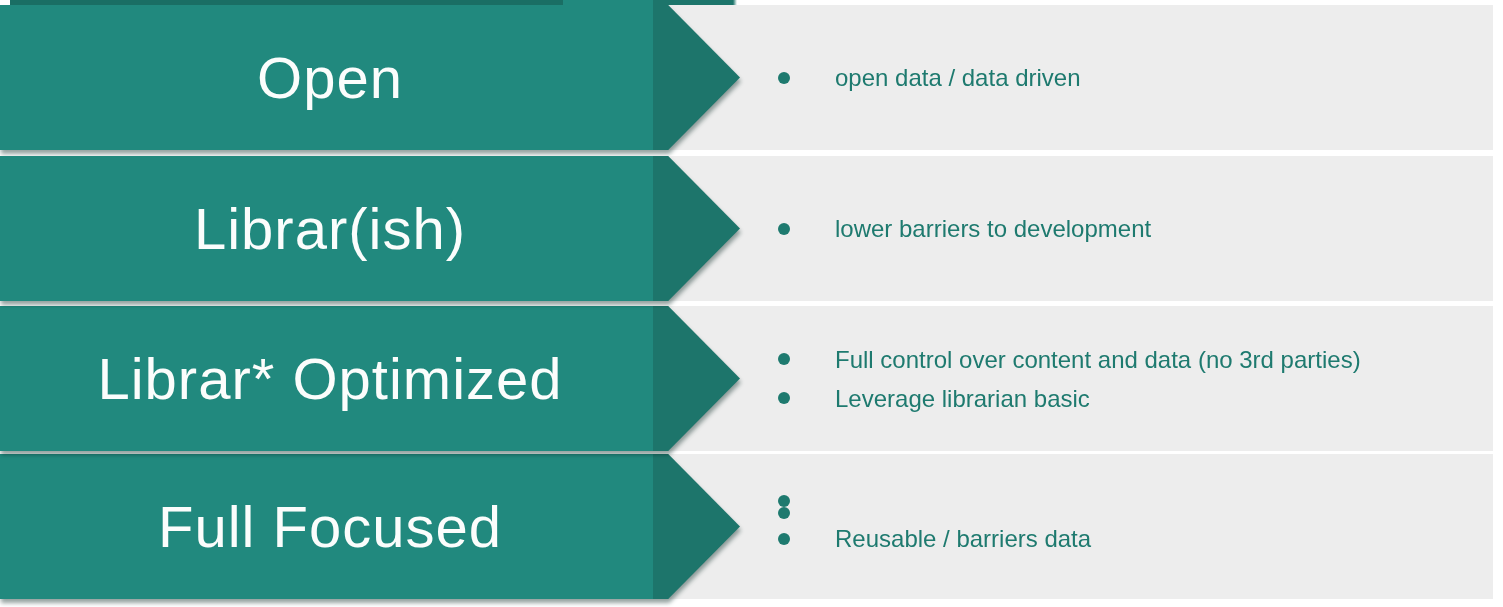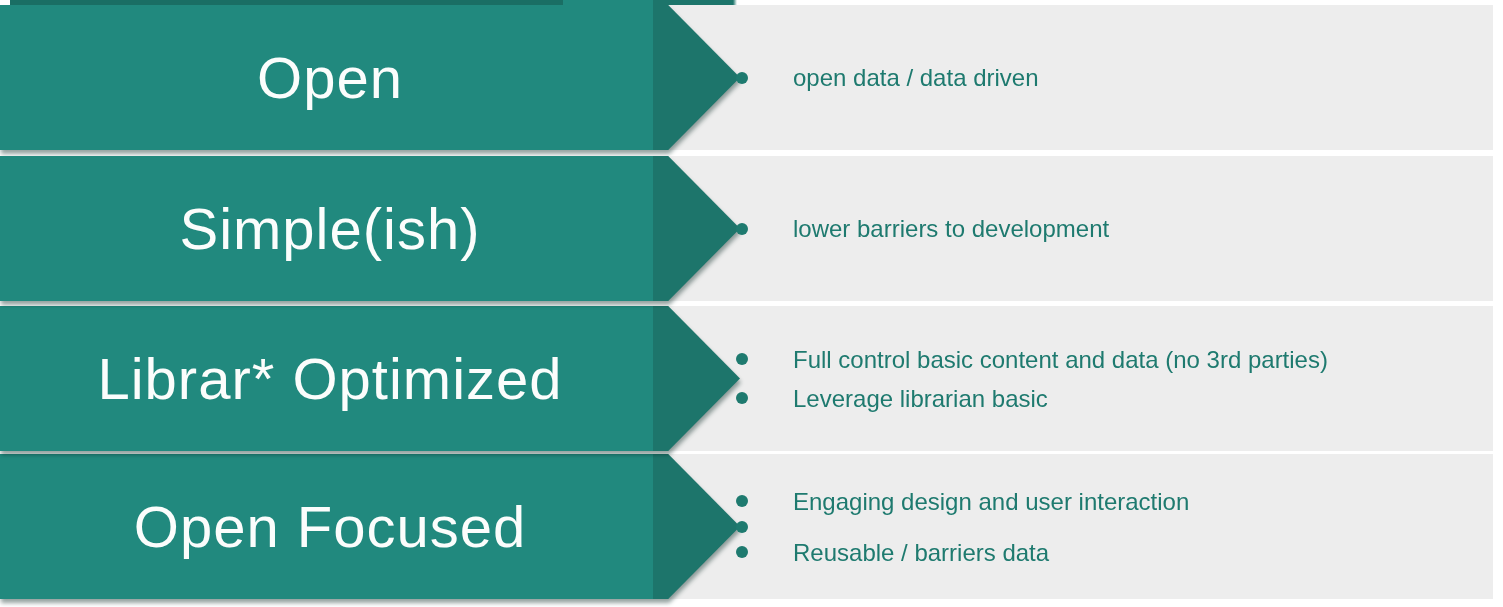--- a/index.html
+++ b/index.html
@@ -37,21 +37,21 @@
   }
   .label{
     color:var(--label-color);
     font-size:58px;
     font-weight:100;
     letter-spacing:1px;
     white-space:nowrap;
   }
 
   .bullets{
-    position:absolute;left:736px;right:24px;top:0;height:100%;
+    position:absolute;left:778px;right:24px;top:0;height:100%;
     list-style:none;
     display:flex;flex-direction:column;justify-content:center;
   }
   .bullet{
     display:flex;align-items:center;
     color:var(--bullet-color);
     font-size:24px;line-height:39px;
     white-space:nowrap;
   }
   .dot{
@@ -91,61 +91,60 @@
         <span class="dot"></span>
         <span>open data / data driven</span>
       </li>
     </ul>
   </section>
 
   <section class="row" style="top:156px">
     <div class="panel"></div>
     <div class="arrow-wrap">
       <div class="arrow">
-        <span class="label">Simple(ish)</span>
+        <span class="label">Librar(ish)</span>
       </div>
     </div>
     <ul class="bullets">
       <li class="bullet">
         <span class="dot"></span>
         <span>lower barriers to development</span>
       </li>
     </ul>
   </section>
 
   <section class="row" style="top:306px">
     <div class="panel"></div>
     <div class="arrow-wrap">
       <div class="arrow">
         <span class="label">Librar* Optimized</span>
       </div>
     </div>
     <ul class="bullets">
       <li class="bullet">
         <span class="dot"></span>
-        <span>Full control basic content and data (no 3rd parties)</span>
+        <span>Full control over content and data (no 3rd parties)</span>
       </li>
       <li class="bullet">
         <span class="dot"></span>
         <span>Leverage librarian basic</span>
       </li>
     </ul>
   </section>
 
   <section class="row" style="top:454px">
     <div class="panel"></div>
     <div class="arrow-wrap">
       <div class="arrow">
-        <span class="label">Open Focused</span>
+        <span class="label">Full Focused</span>
       </div>
     </div>
     <ul class="bullets">
       <li class="bullet">
         <span class="dot"></span>
-        <span>Engaging design and user interaction</span>
       </li>
       <li class="bullet">
         <span class="dot"></span>
       </li>
       <li class="bullet">
         <span class="dot"></span>
         <span>Reusable / barriers data</span>
       </li>
     </ul>
   </section>

